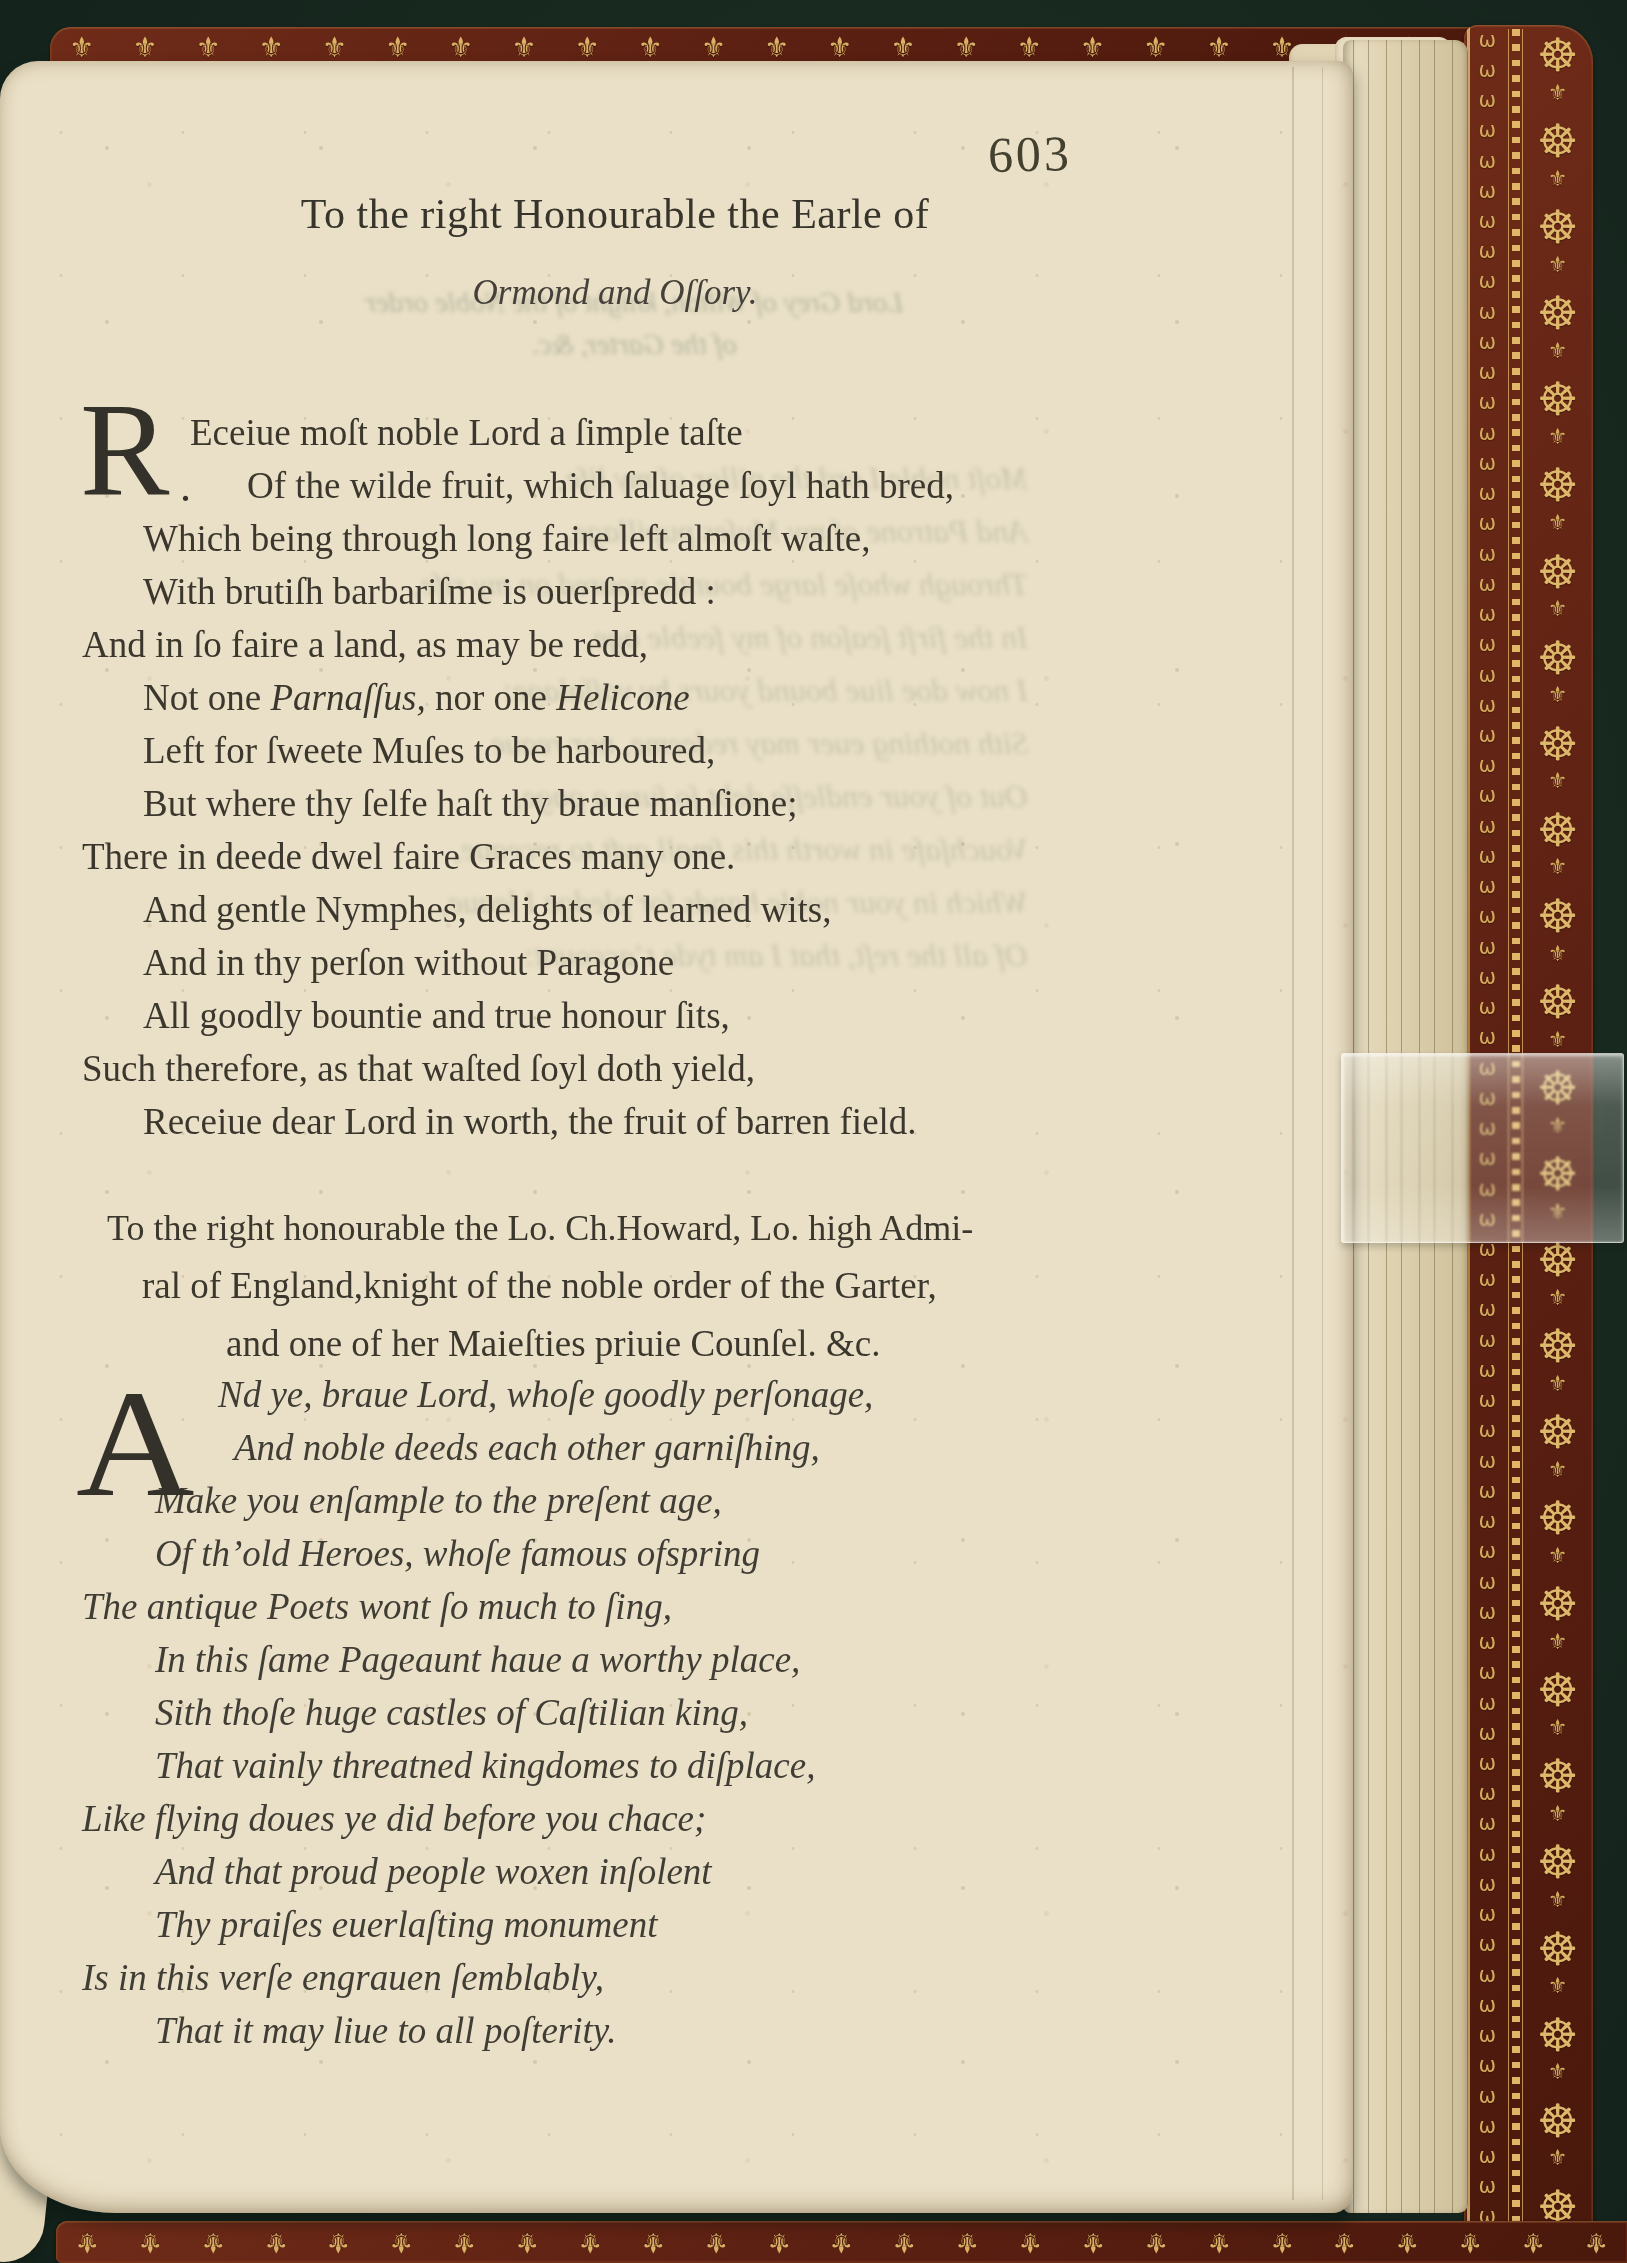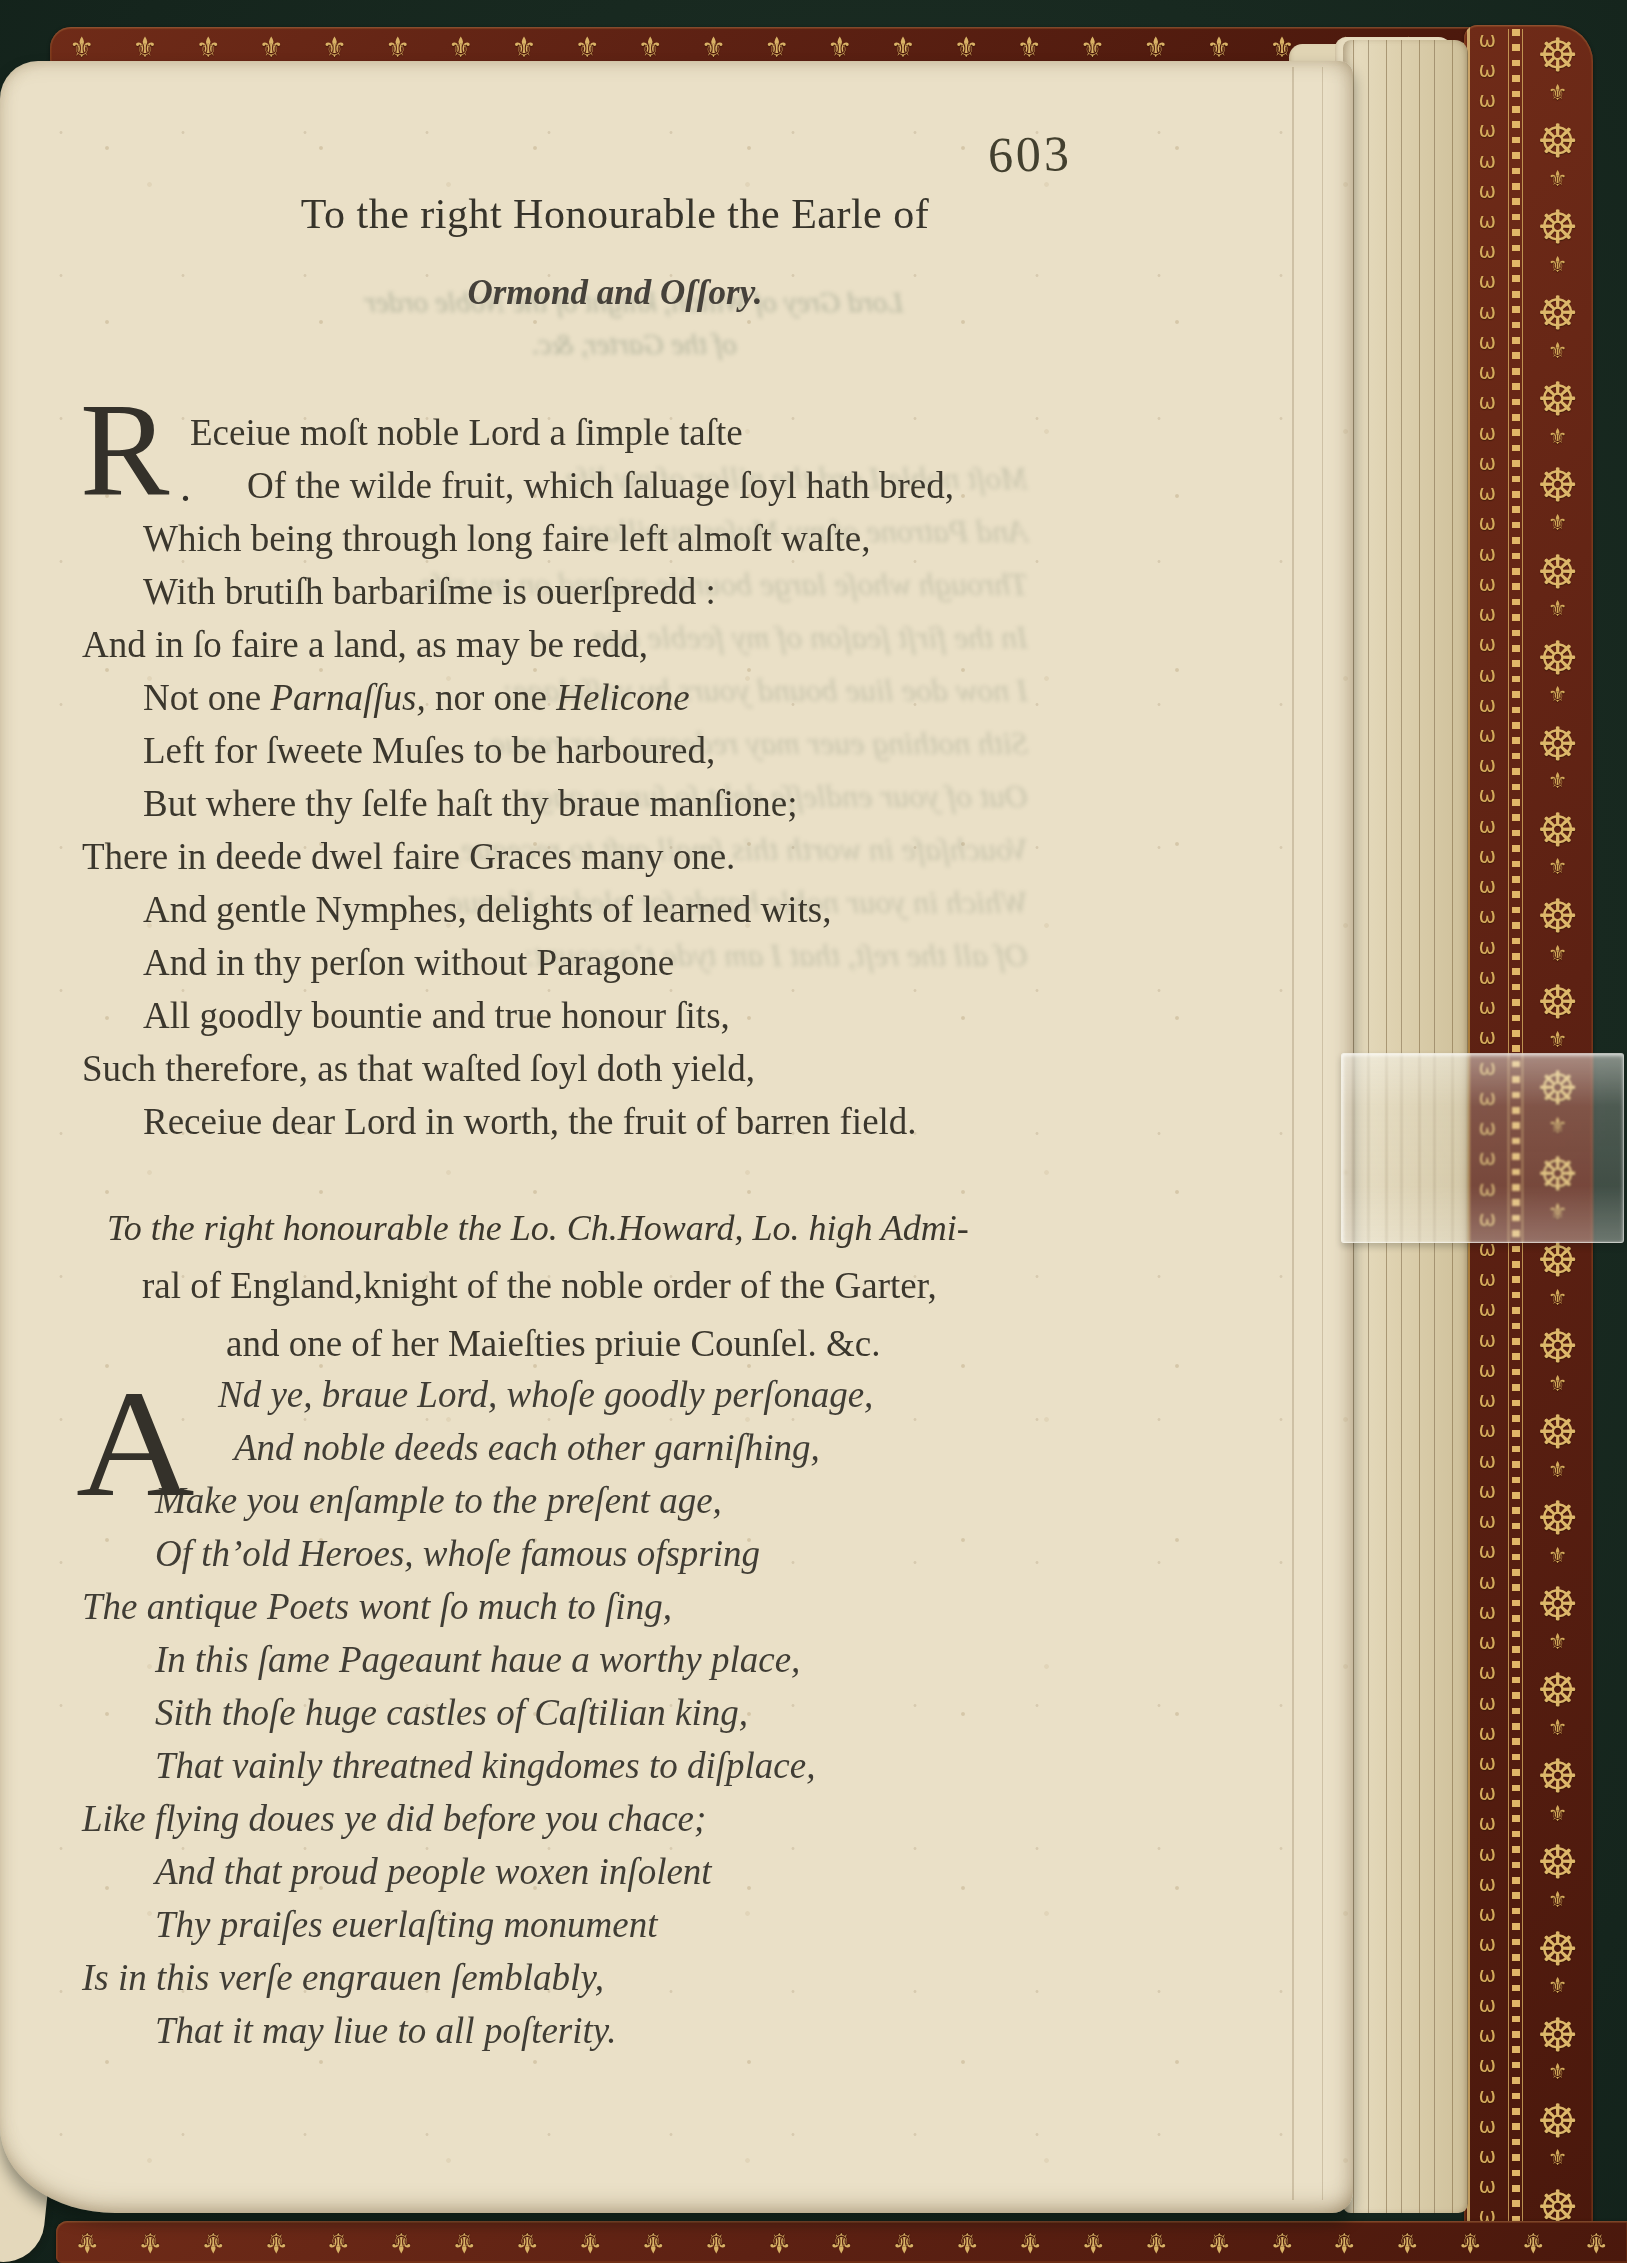--- a/index.html
+++ b/index.html
@@ -66,37 +66,37 @@
                    inset 0 15.4px 19px -15.4px rgba(130,105,65,.35),
                    inset 13.4px 0 19px -15.4px rgba(120,95,55,.3),
                    0 9.6px 15.4px rgba(8,14,10,.4);}
   #edge-lines{position:absolute;left:1280px;top:67px;width:63px;height:2133px;z-index:5;opacity:.8;
               background:repeating-linear-gradient(90deg, rgba(0,0,0,0) 0 12.5px, rgba(118,94,58,.30) 12.5px 14.4px, rgba(0,0,0,0) 14.4px 29px);}
 
   
   .txt{position:absolute;z-index:6;color:#3b372d;}
   #pagenum{left:988px;top:125px;font-size:50px;letter-spacing:2.9px;color:#43402f;transform:rotate(-1.5deg);}
   #title{left:53px;top:190px;width:1124px;text-align:center;font-size:42px;letter-spacing:0.5px;color:#37342b;white-space:nowrap;}
-  #subtitle{left:53px;top:273px;width:1124px;text-align:center;font-style:italic;font-size:35px;color:#45413a;font-weight:bold;}
+  #subtitle{left:53px;top:273px;width:1124px;text-align:center;font-style:italic;font-size:35px;color:#45413a;}
 
   .poem{position:absolute;left:82px;width:1287px;font-size:37px;}
   #poem1{top:390px;}
   #poem2{top:1368px;font-style:italic;color:#403d35;}
   .pline{line-height:53px;height:53px;white-space:nowrap;}
   .em{font-style:italic;}
   #poem1 .cap1{margin-left:108px;margin-top:16px;} #poem1 .cap2{margin-left:165px;} #poem1 .ind{margin-left:61px;}
   #poem2 .cap1{margin-left:136px;} #poem2 .cap2{margin-left:152px;} #poem2 .ind{margin-left:73px;}
   .dropcap{position:absolute;line-height:1;font-style:normal;color:#34312a;}
   #cap-r{left:-1.9px;top:-7.7px;font-size:134px;}
   #cap-r-dot{position:absolute;left:98px;top:71px;font-size:44px;font-style:normal;color:#34312a;}
   #cap-a{left:-5.8px;top:0;font-size:152px;transform:scaleX(1.08);transform-origin:left top;}
 
   #heading2{position:absolute;left:82px;top:1199px;width:1287px;z-index:6;font-size:37px;color:#3b372d;}
   .h2l{line-height:58px;white-space:nowrap;}
-  .h2l1{font-style:italic;margin-left:25px;font-size:36px;}
+  .h2l1{margin-left:25px;font-size:36px;}
   .h2l2{margin-left:60px;}
   .h2l3{margin-left:144px;}
 
   
   .ghost{position:absolute;z-index:5;transform:scaleX(-1);filter:blur(2.1px);font-style:italic;}
   #ghost-head{left:221px;top:281px;width:826px;text-align:center;font-size:29px;line-height:42px;color:rgba(72,96,76,.30);}
   #ghost-body{left:240px;top:452px;width:788px;font-size:32px;line-height:53px;color:rgba(70,92,72,.20);}
   .gline{white-space:nowrap;}
 
   

